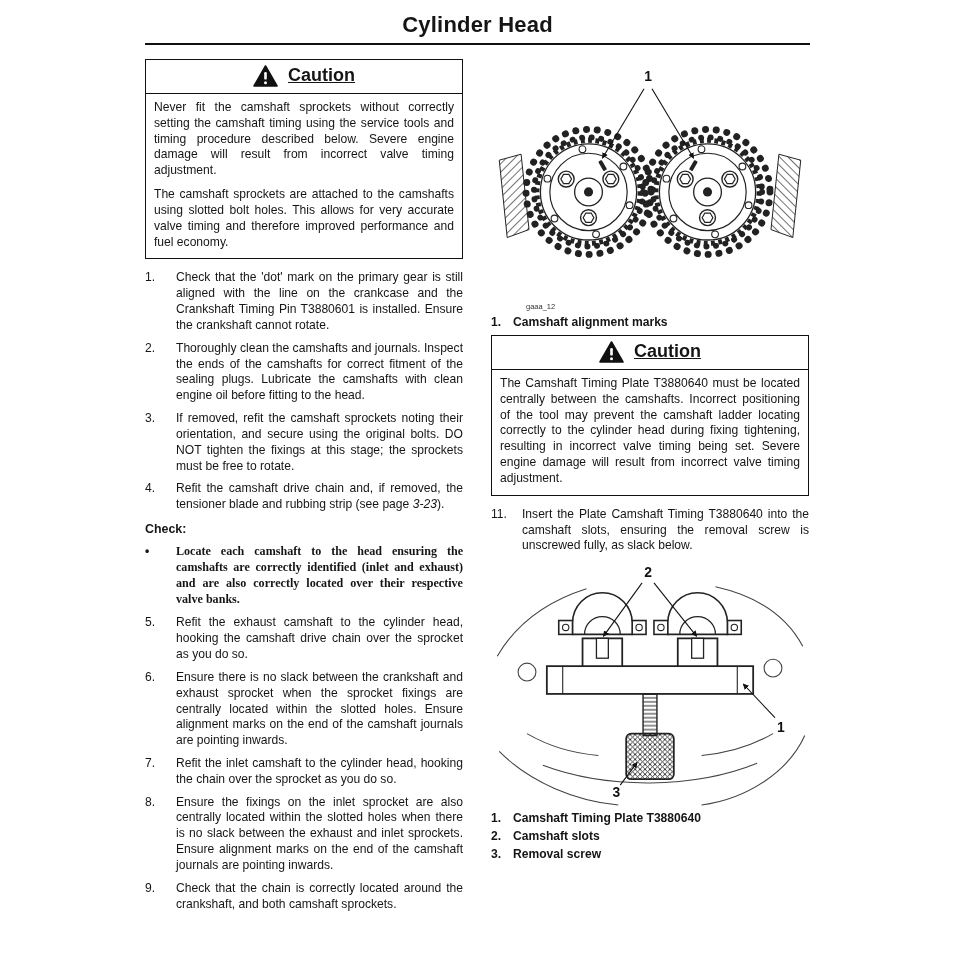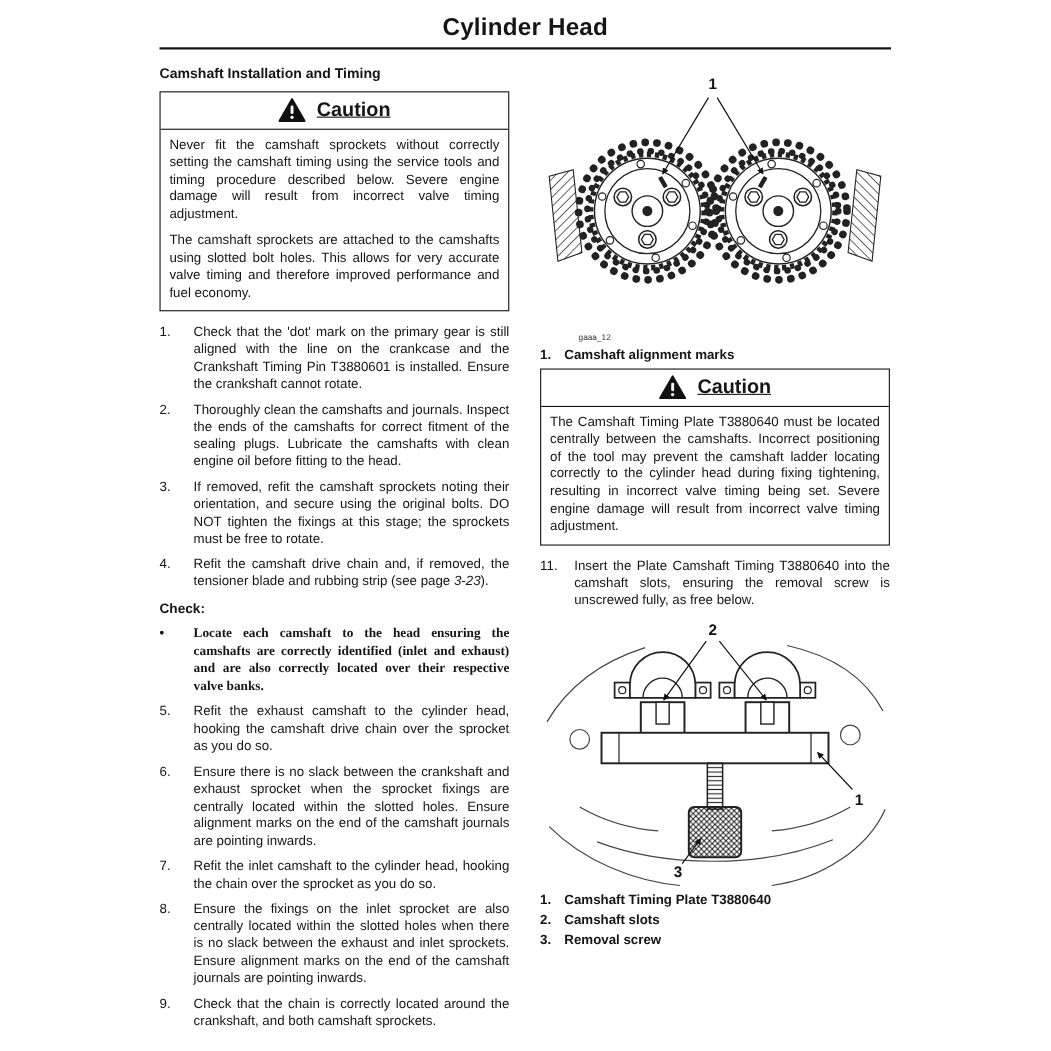--- a/index.html
+++ b/index.html
@@ -47,21 +47,20 @@
 
 <div class="page">
 
   <div class="header-title">Cylinder Head</div>
   <hr class="header-rule">
 
   <div class="columns">
 
     <div class="col">
 
-      <div class="section-title">Camshaft Installation and Timing</div>
 
       <div class="caution-box">
         <div class="caution-head">
           <svg width="25" height="22" viewBox="0 0 25 22">
             <path d="M12.5 1 L24 21 L1 21 Z" fill="#111" stroke="#111" stroke-width="1.6" stroke-linejoin="round"></path>
             <rect x="11.2" y="7" width="2.6" height="7.6" rx="1.2" fill="#fff"></rect>
             <circle cx="12.5" cy="17.7" r="1.5" fill="#fff"></circle>
           </svg>
           <span class="caution-title">Caution</span>
         </div>
@@ -197,21 +196,21 @@
           <span class="caution-title">Caution</span>
         </div>
         <div class="caution-body">
           <p>The Camshaft Timing Plate T3880640 must be located centrally between the camshafts. Incorrect positioning of the tool may prevent the camshaft ladder locating correctly to the cylinder head during fixing tightening, resulting in incorrect valve timing being set. Severe engine damage will result from incorrect valve timing adjustment.</p>
         </div>
       </div>
 
       <div class="step">
         <span class="step-num">11.</span>
         <span class="step-text">
-          <span class="para1">Insert the Plate Camshaft Timing T3880640 into the camshaft slots, ensuring the removal screw is unscrewed fully, as free below.</span>
+          <span class="para1">Insert the Plate Camshaft Timing T3880640 into the camshaft slots, ensuring the removal screw is unscrewed fully, as slack below.</span>
         </span>
       </div>
 
       <div class="figure">
         <svg class="fig-svg" width="318" height="246" viewBox="0 0 320 248">
           <defs>
             <pattern id="knurl" width="5" height="5" patternUnits="userSpaceOnUse">
               <path d="M0,0 L5,5 M5,0 L0,5" stroke="#222" stroke-width="0.9"></path>
             </pattern>
             <pattern id="threads" width="14" height="4" patternUnits="userSpaceOnUse">

